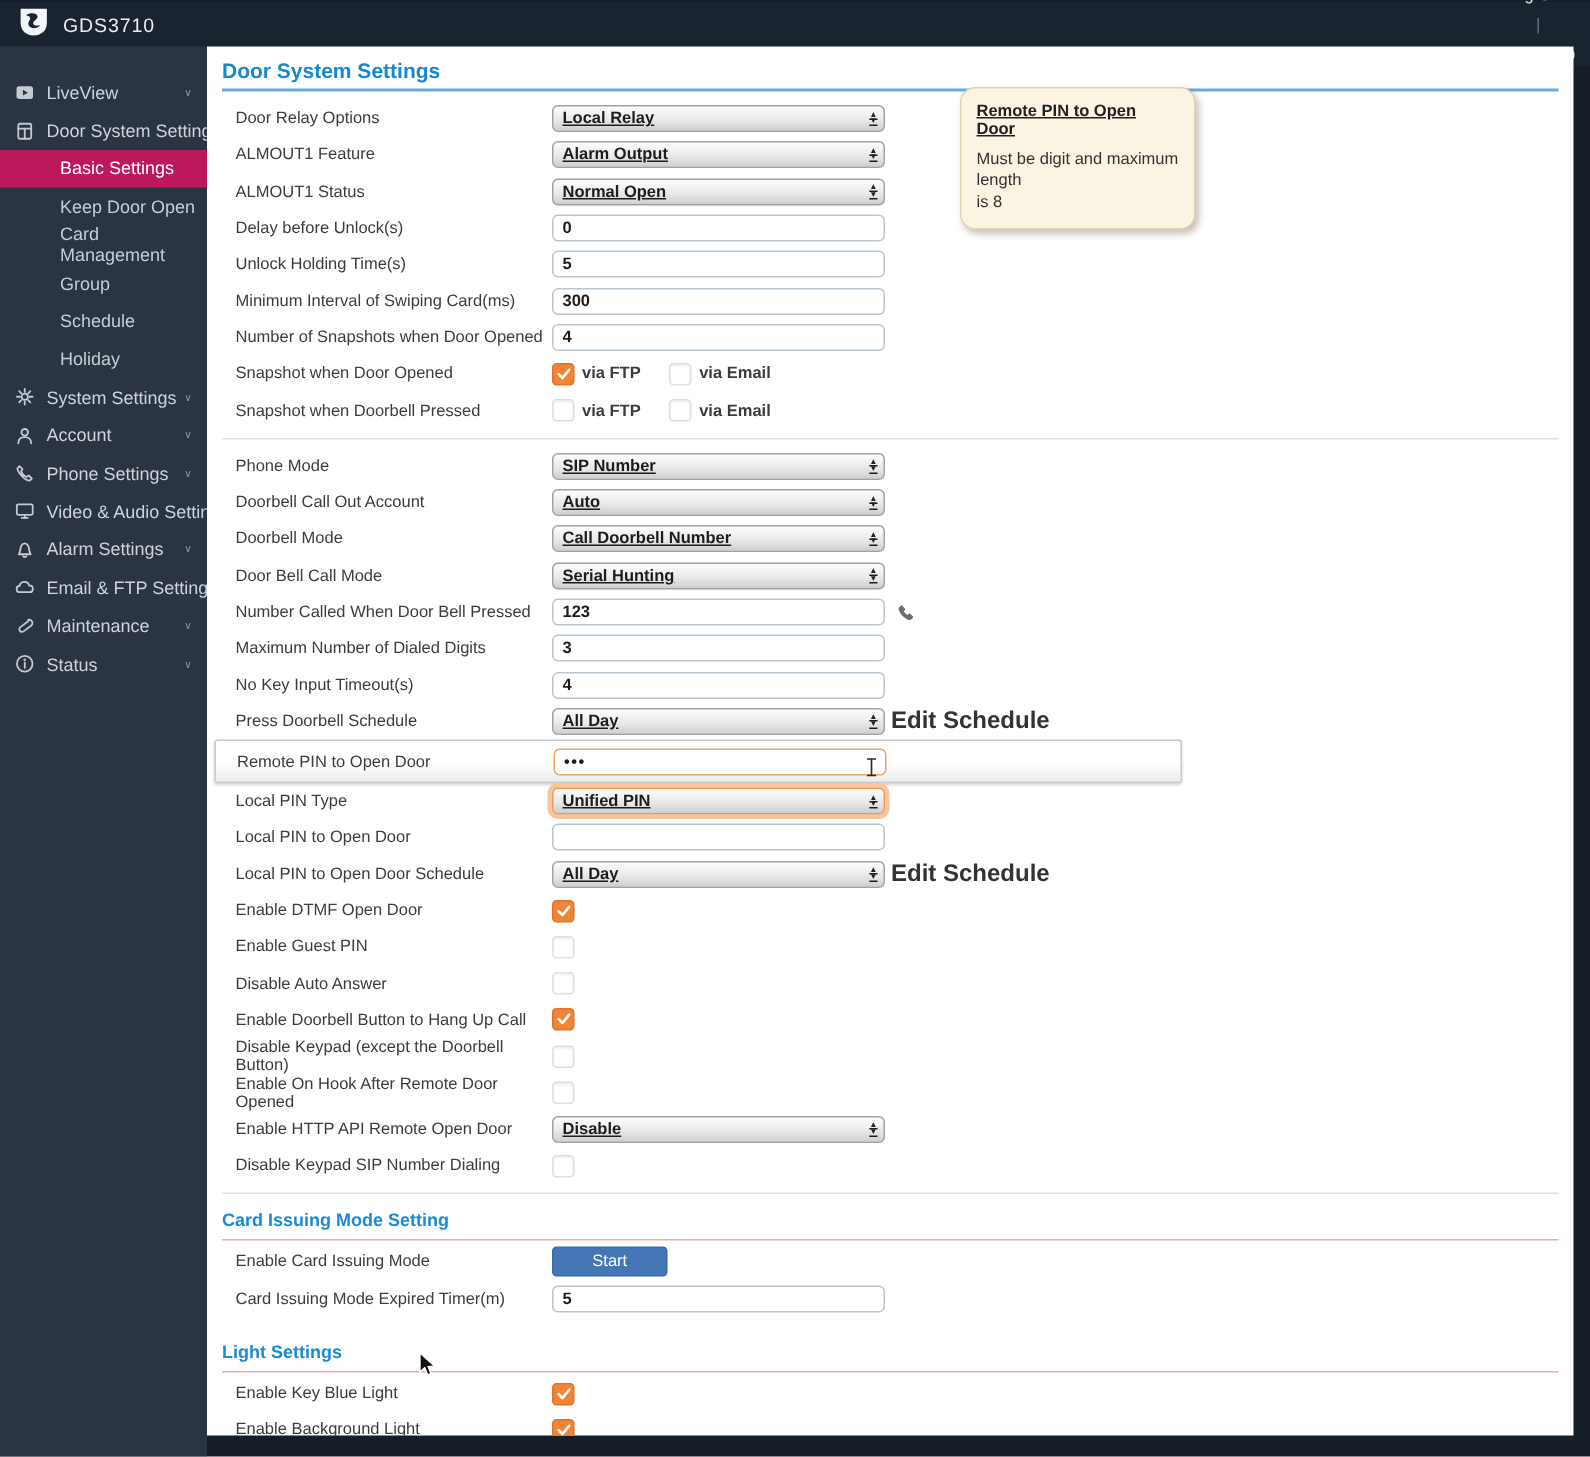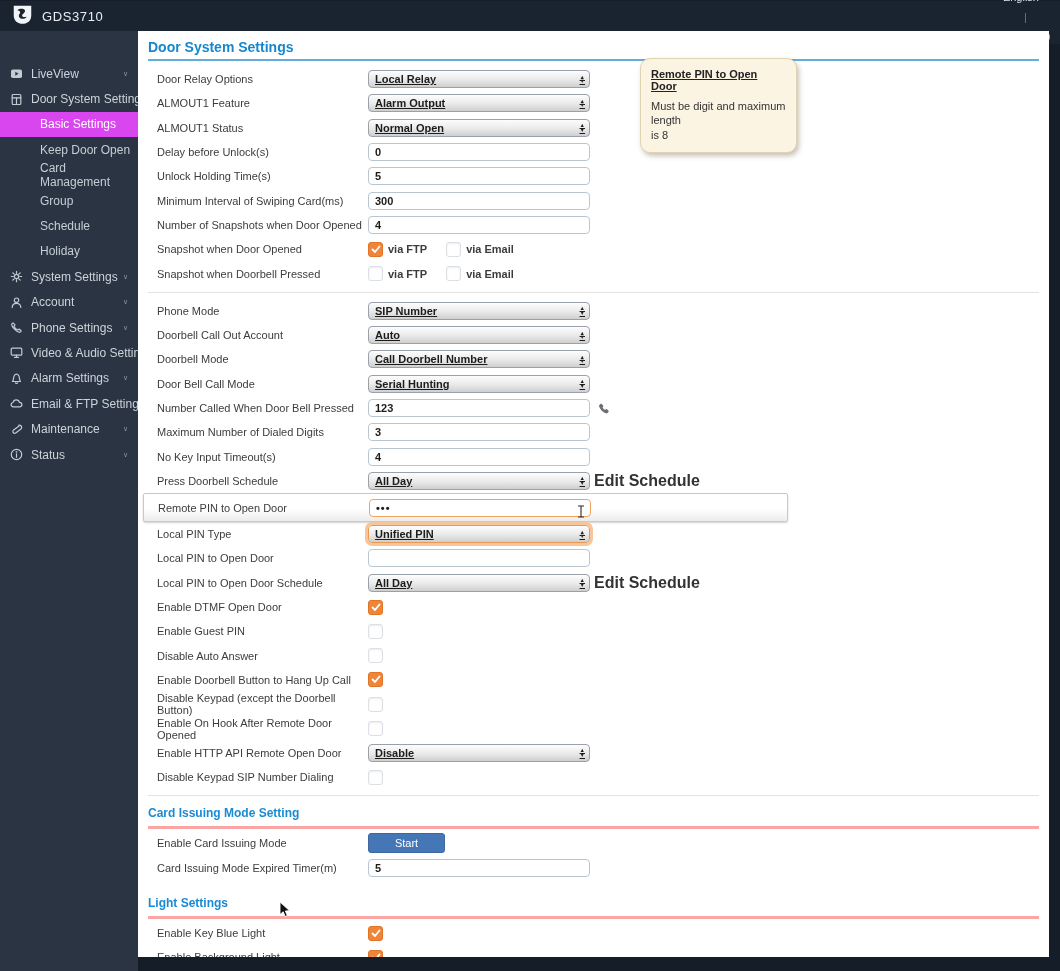--- a/index.html
+++ b/index.html
@@ -20,33 +20,33 @@
   .session .sep { color:#6b7685; }
   .session a { color:#dfe6ee; text-decoration:none; cursor:pointer; }
   .ts-strip {
     position:absolute; top:31px; right:0; width:205px; height:13px;
     background:#1a2330; color:#e4eaf1; font-size:10px; line-height:13px;
     text-align:right; padding-right:10px;
   }
   
   .sidebar {
     position:absolute; left:0; top:31px; width:138px; height:940px;
-    background:#2b3442; padding-top:30px;
+    background:#2b3442; padding-top:18px;
   }
   .nav-item {
     height:25.4px; display:flex; align-items:center; padding:0 10px;
     color:#ccd3da; font-size:12px; cursor:pointer; white-space:nowrap;
   }
   .nav-item .ic { width:14px; margin-right:7px; display:flex; align-items:center; flex:none; }
   .nav-item .chev { margin-left:auto; font-size:7px; color:#8b95a1; }
   .nav-sub {
     height:25.4px; display:flex; align-items:center; padding-left:40px;
     color:#c5cdd5; font-size:12px; cursor:pointer;
   }
-  .nav-sub.active { background:#d946ef; color:#ffffff; }
+  .nav-sub.active { background:#be185d; color:#ffffff; }
   
   .content {
     position:absolute; left:138px; top:31px; width:911px; height:926px;
     background:#ffffff; overflow:hidden;
   }
   .page-title {
     margin:8px 10px 0 10px; font-size:14px; font-weight:bold; color:#1787cd;
     padding-bottom:4px; border-bottom:2px solid #64aede;
   }
   .form { margin-top:6px; }
@@ -86,21 +86,21 @@
     display:flex; align-items:center; justify-content:center;
   }
   .cb.on { background:#f08437; border-color:#df7527; box-shadow:none; }
   .cb.on svg { display:block; }
   .cbgroup { display:flex; align-items:center; gap:5px; }
   .cbgroup .cblabel { font-size:11px; font-weight:bold; color:#3c3c3c; margin-right:14px; }
   
   .divider { border-top:1px solid #e2e2e2; margin:6px 10px; height:0; }
   .sec-head {
     margin:10px 10px 0 10px; font-size:12px; font-weight:bold; color:#1b8ad3;
-    padding-bottom:6px; border-bottom:3px solid #fca5a5; margin-bottom:2px;
+    padding-bottom:6px; border-bottom:1px solid #fca5a5; margin-bottom:2px;
   }
   .sec-head.gap { margin-top:16px; }
   .lnk { margin-left:4px; font-size:16px; font-weight:bold; color:#333;
          cursor:pointer; white-space:nowrap; }
   .sfx { margin-left:8px; display:flex; align-items:center; }
   .btn {
     width:77px; height:20px; flex:none; border:1px solid #3d69a3; border-radius:3px;
     background:#4576b5; color:#fff; font-size:11px; font-family:"Liberation Sans",sans-serif;
     cursor:pointer;
   }

